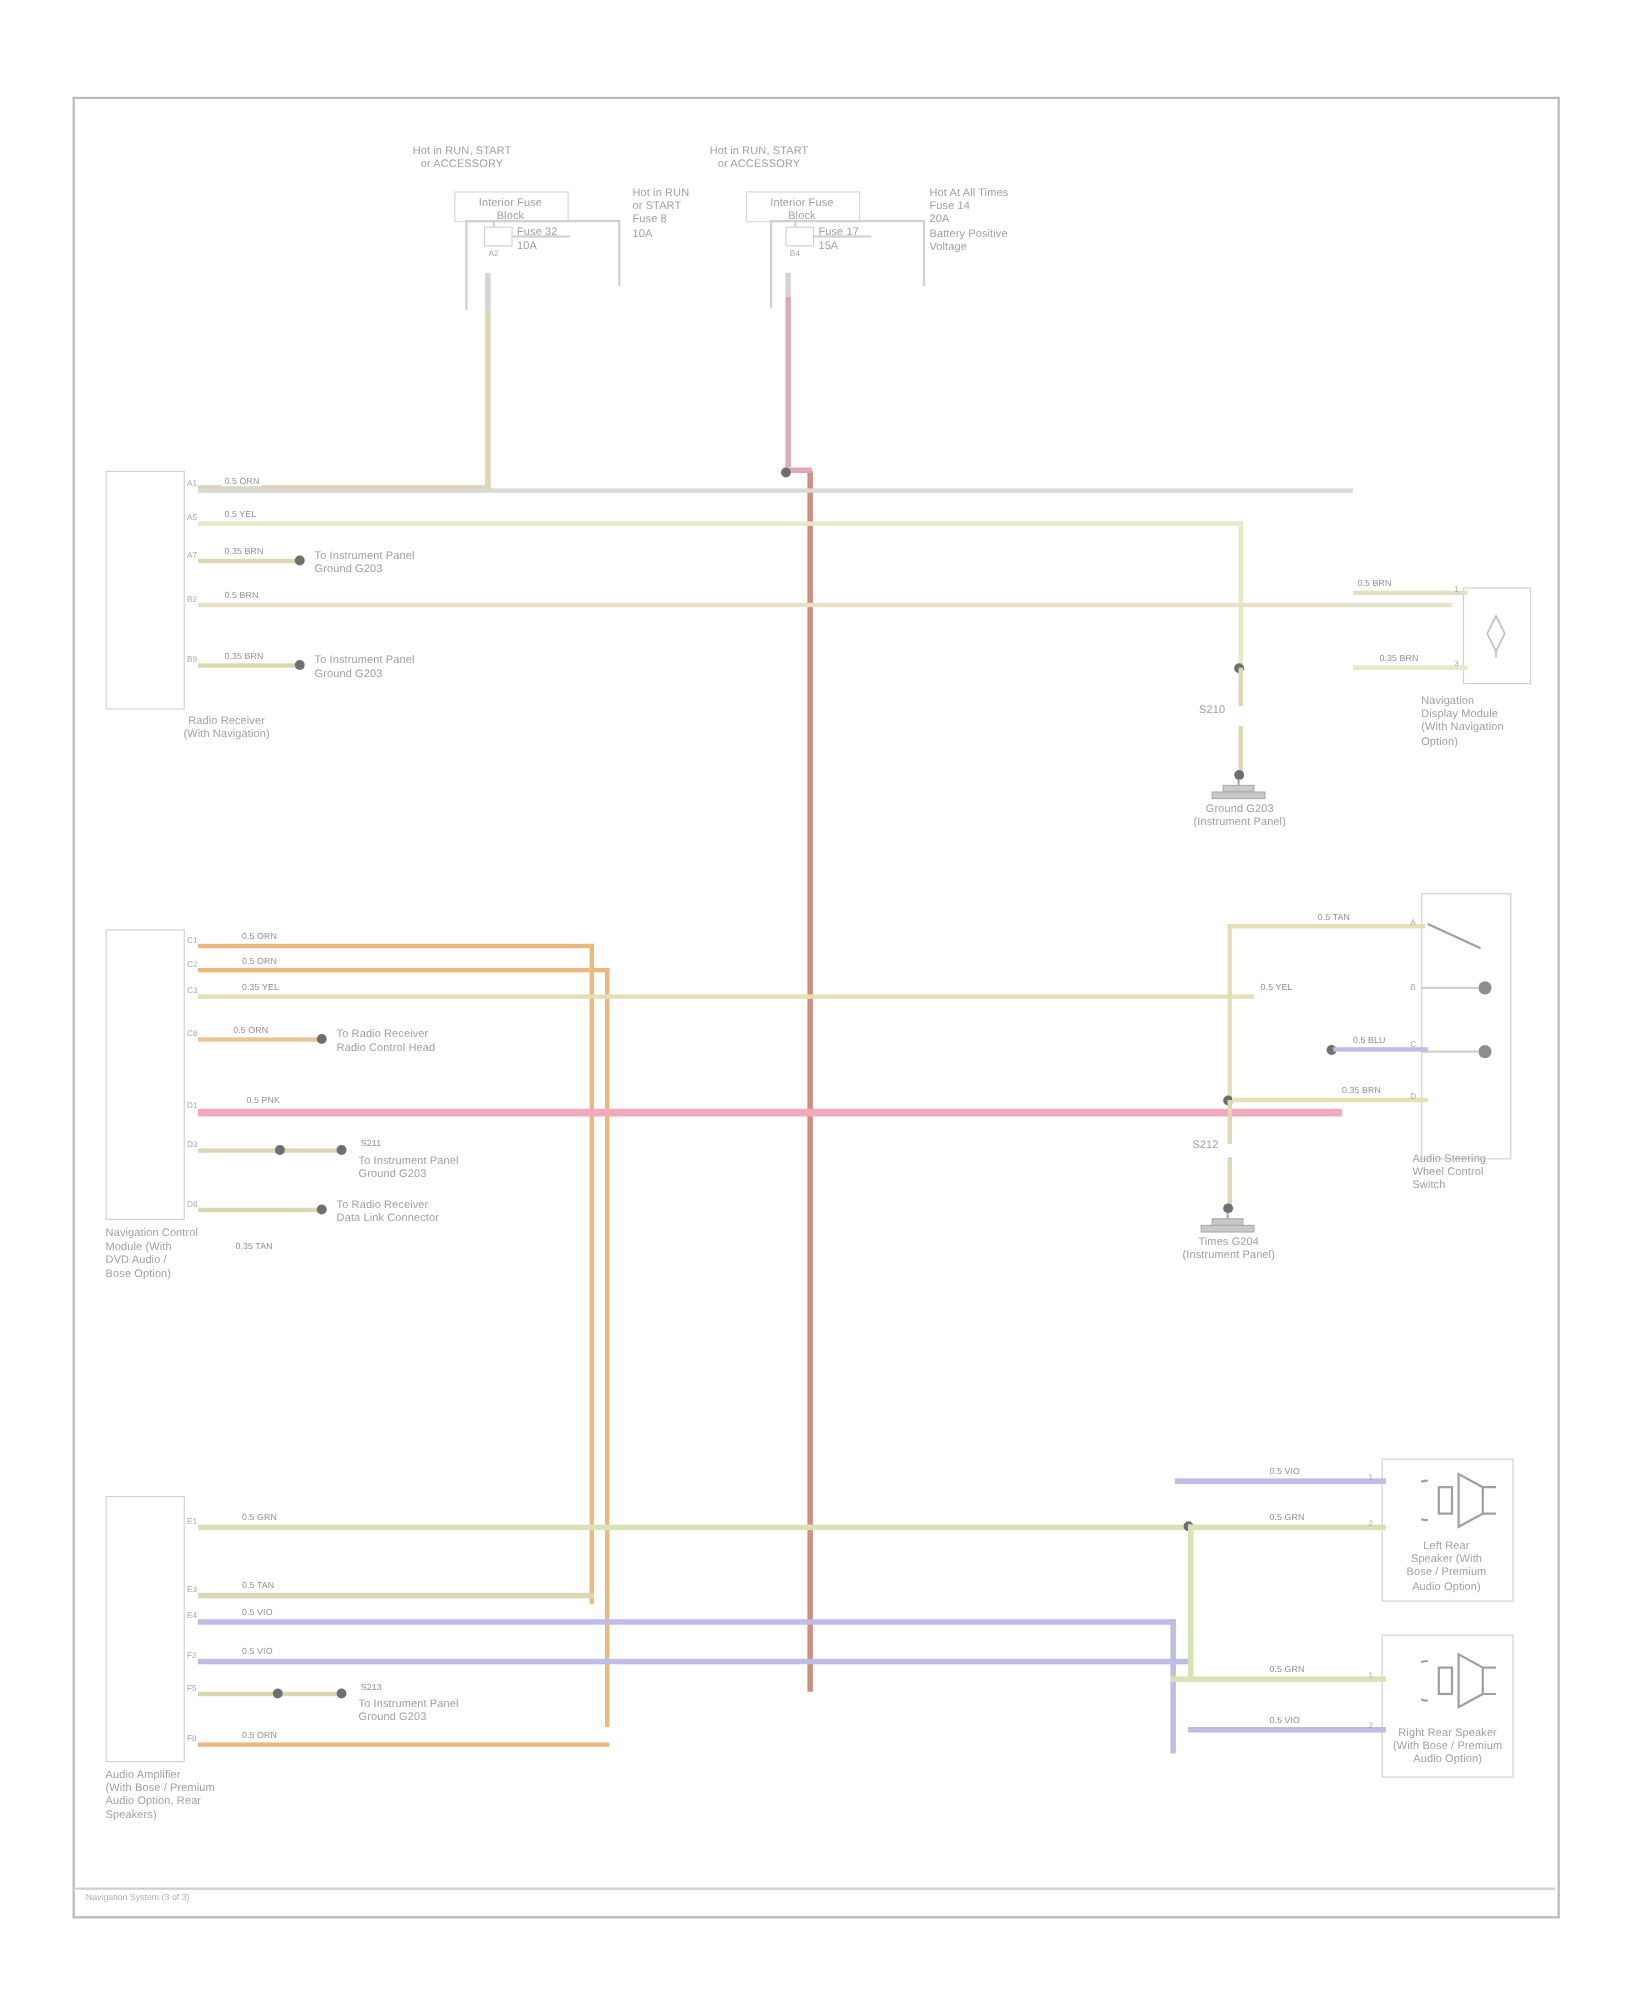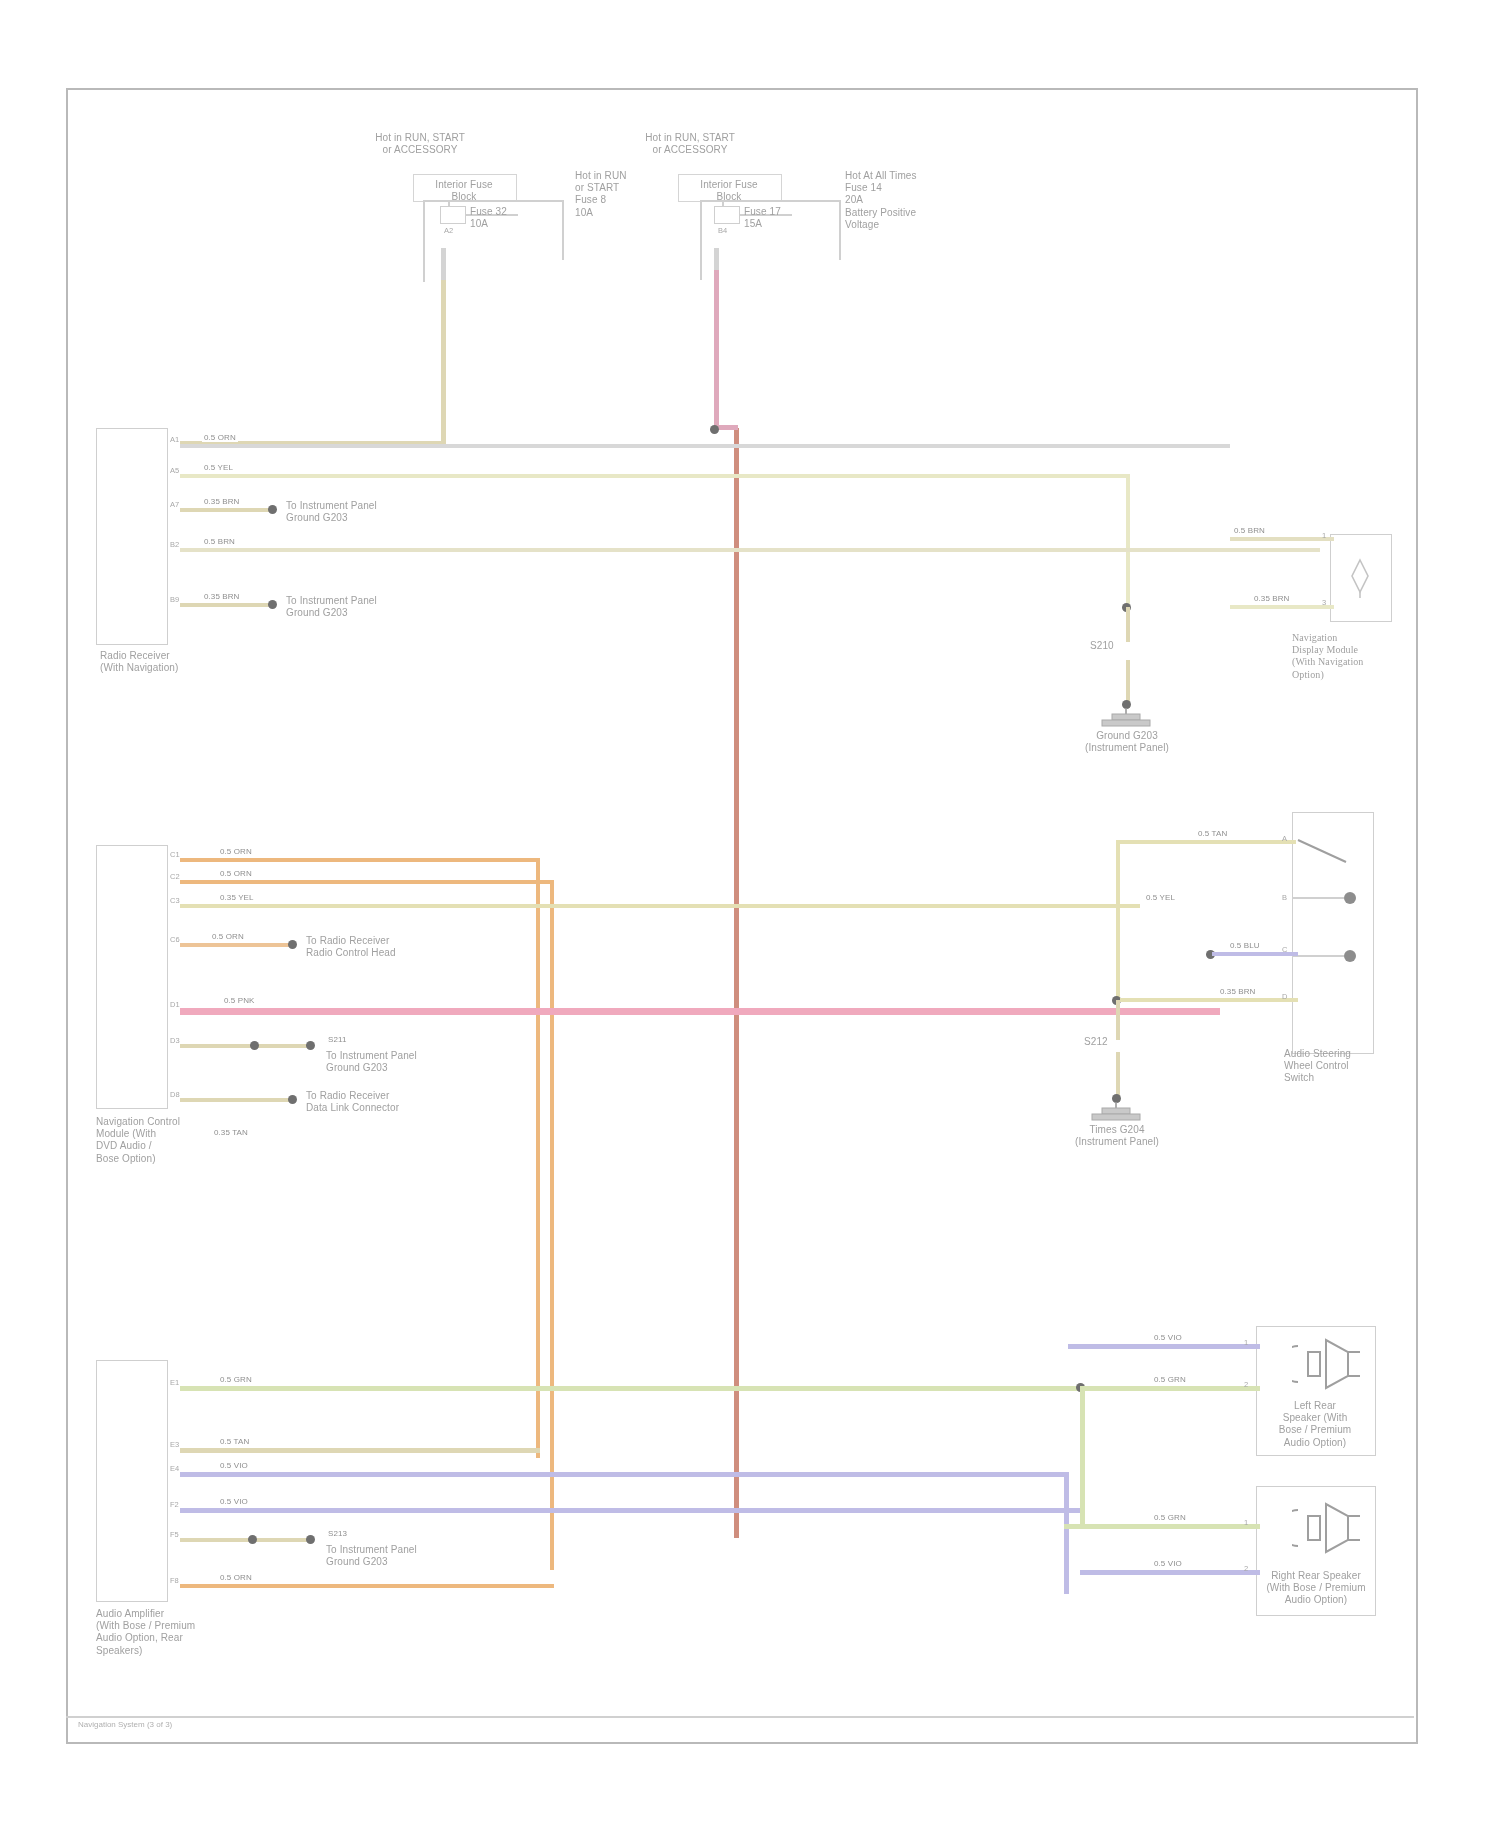--- a/index.html
+++ b/index.html
@@ -76,21 +76,21 @@
 Voltage</div>
 
   <div class="wire" style="left:714px;top:248px;width:5px;height:22px;background:#d4d4d4;"></div>
   <div class="wire" style="left:714px;top:270px;width:5px;height:30px;background:#dfa9bc;"></div>
   <div class="wire" style="left:714px;top:300px;width:5px;height:125px;background:#dfa9bc;"></div>
   <div class="wire" style="left:734px;top:428px;width:5px;height:1110px;background:#cf8e7e;"></div>
   <div class="wire" style="left:714px;top:425px;width:24px;height:5px;background:#dfa9bc;"></div>
   <div class="dot" style="left:710px;top:425px;"></div>
 
   <div class="box" style="left:96px;top:428px;width:70px;height:215px;"></div>
-  <div class="lbl" style="left:100px;top:650px;width:190px;">Radio Receiver
+  <div class="lbl" style="left:111px;top:650px;width:190px;text-align:center;">Radio Receiver
 (With Navigation)</div>
 
   <div class="pin" style="left:170px;top:435px;">A1</div>
   <div class="wire" style="left:180px;top:444px;width:1050px;height:4px;background:#d8d8d8;"></div>
   <div class="wlbl" style="left:202px;top:433px;">0.5 ORN</div>
 
   <div class="pin" style="left:170px;top:466px;">A5</div>
   <div class="wire" style="left:180px;top:474px;width:950px;height:4px;background:#e8e8c6;"></div>
   <div class="wire" style="left:1126px;top:474px;width:4px;height:130px;background:#e8e8c6;"></div>
   <div class="wlbl" style="left:202px;top:463px;">0.5 YEL</div>
@@ -118,21 +118,21 @@
   <div class="wlbl" style="left:1232px;top:526px;">0.5 BRN</div>
   <div class="pin" style="left:1322px;top:531px;">1</div>
   <div class="wire" style="left:1230px;top:605px;width:104px;height:4px;background:#e8e8c6;"></div>
   <div class="wlbl" style="left:1252px;top:594px;">0.35 BRN</div>
   <div class="pin" style="left:1322px;top:598px;">3</div>
 
   <svg class="spk" style="left:1342px;top:554px;" width="36" height="44" viewBox="0 0 36 44">
     <path d="M18 6 L26 22 L18 38 L10 22 Z" fill="none" stroke="#c4c4c4" stroke-width="1.6"></path>
     <line x1="18" y1="38" x2="18" y2="44" stroke="#c4c4c4" stroke-width="1.6"></line>
   </svg>
-  <div class="lbl" style="left:1292px;top:632px;width:120px;font-family:Liberation Serif, serif;">Navigation
+  <div class="lbl" style="left:1292px;top:632px;width:120px;">Navigation
 Display Module
 (With Navigation
 Option)</div>
 
   <div class="dot" style="left:1122px;top:603px;"></div>
   <div class="wire" style="left:1126px;top:607px;width:4px;height:35px;background:#ded7b4;"></div>
   <div class="lbl" style="left:1090px;top:640px;width:76px;">S210</div>
   <div class="wire" style="left:1126px;top:660px;width:4px;height:48px;background:#ded7b4;"></div>
   <div class="dot" style="left:1122px;top:700px;"></div>
   <svg class="gnd" style="left:1098px;top:708px;" width="56" height="24" viewBox="0 0 56 24">

